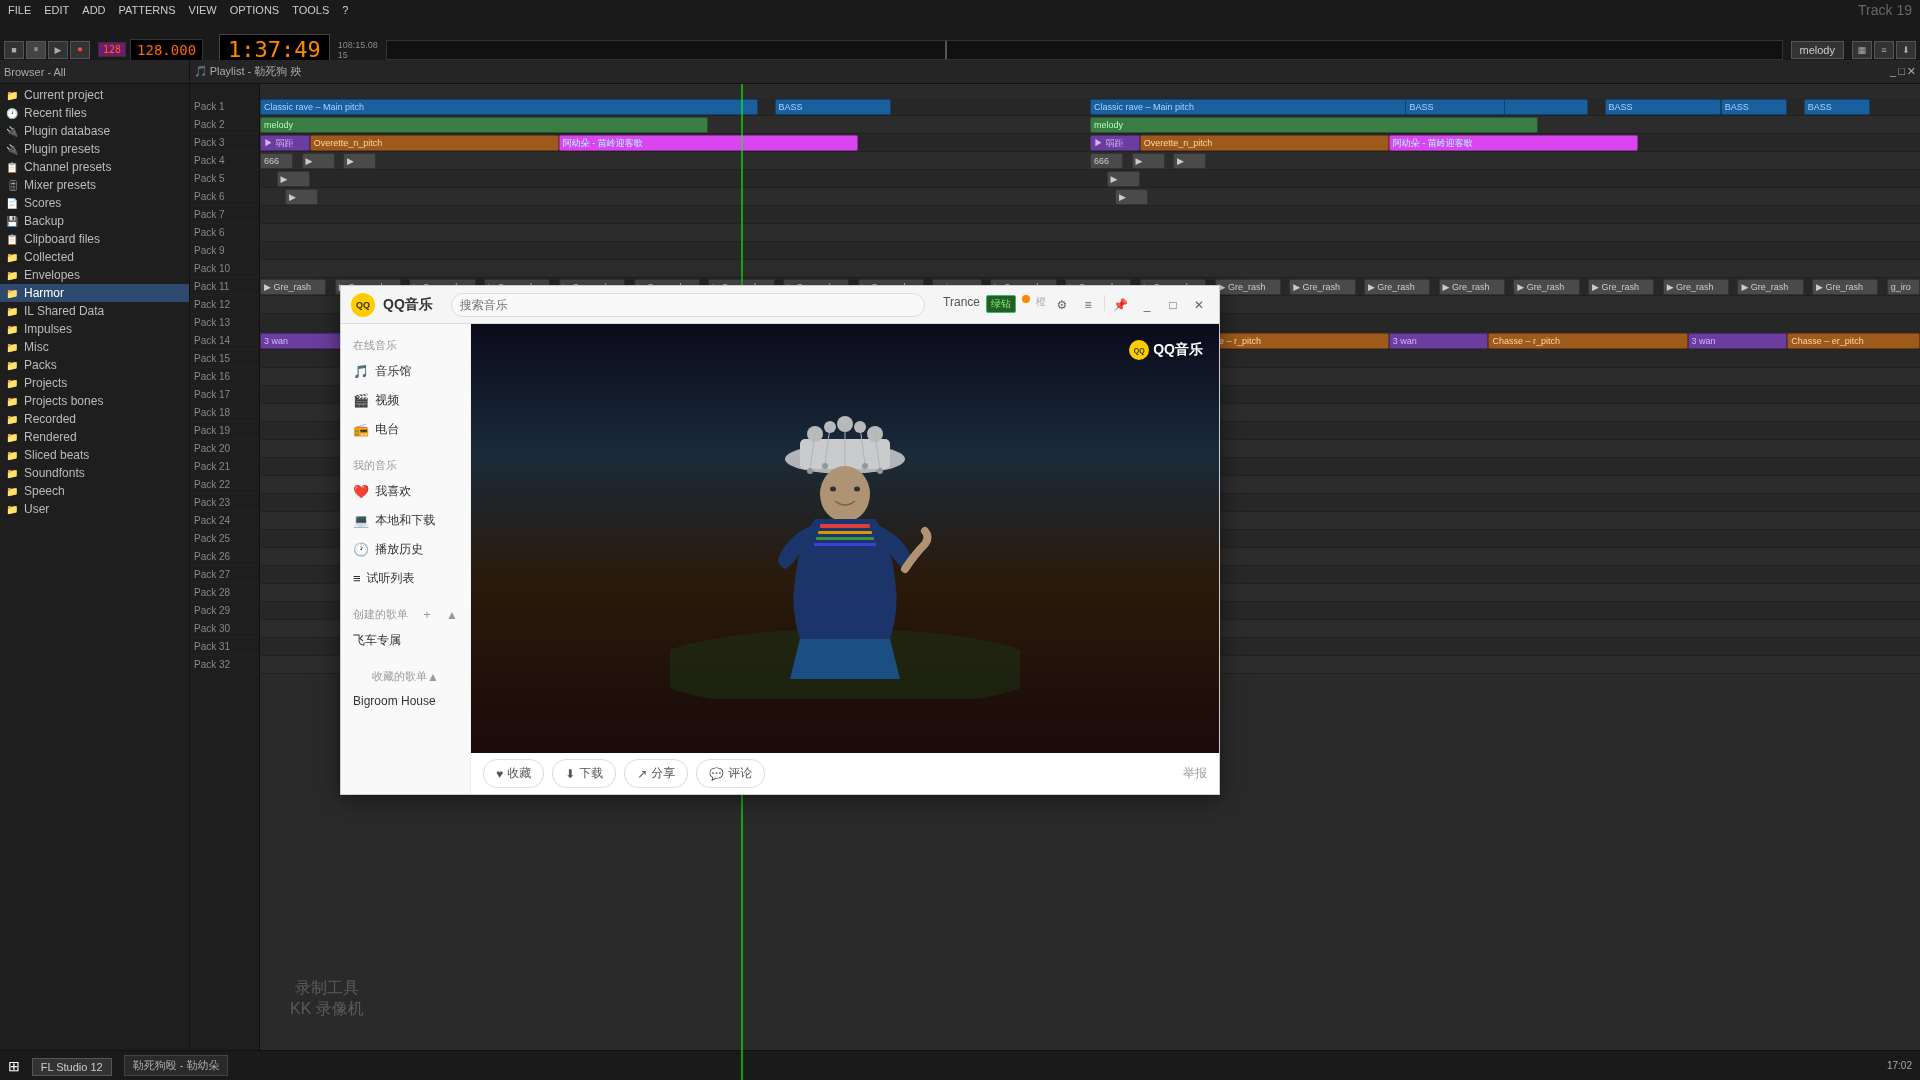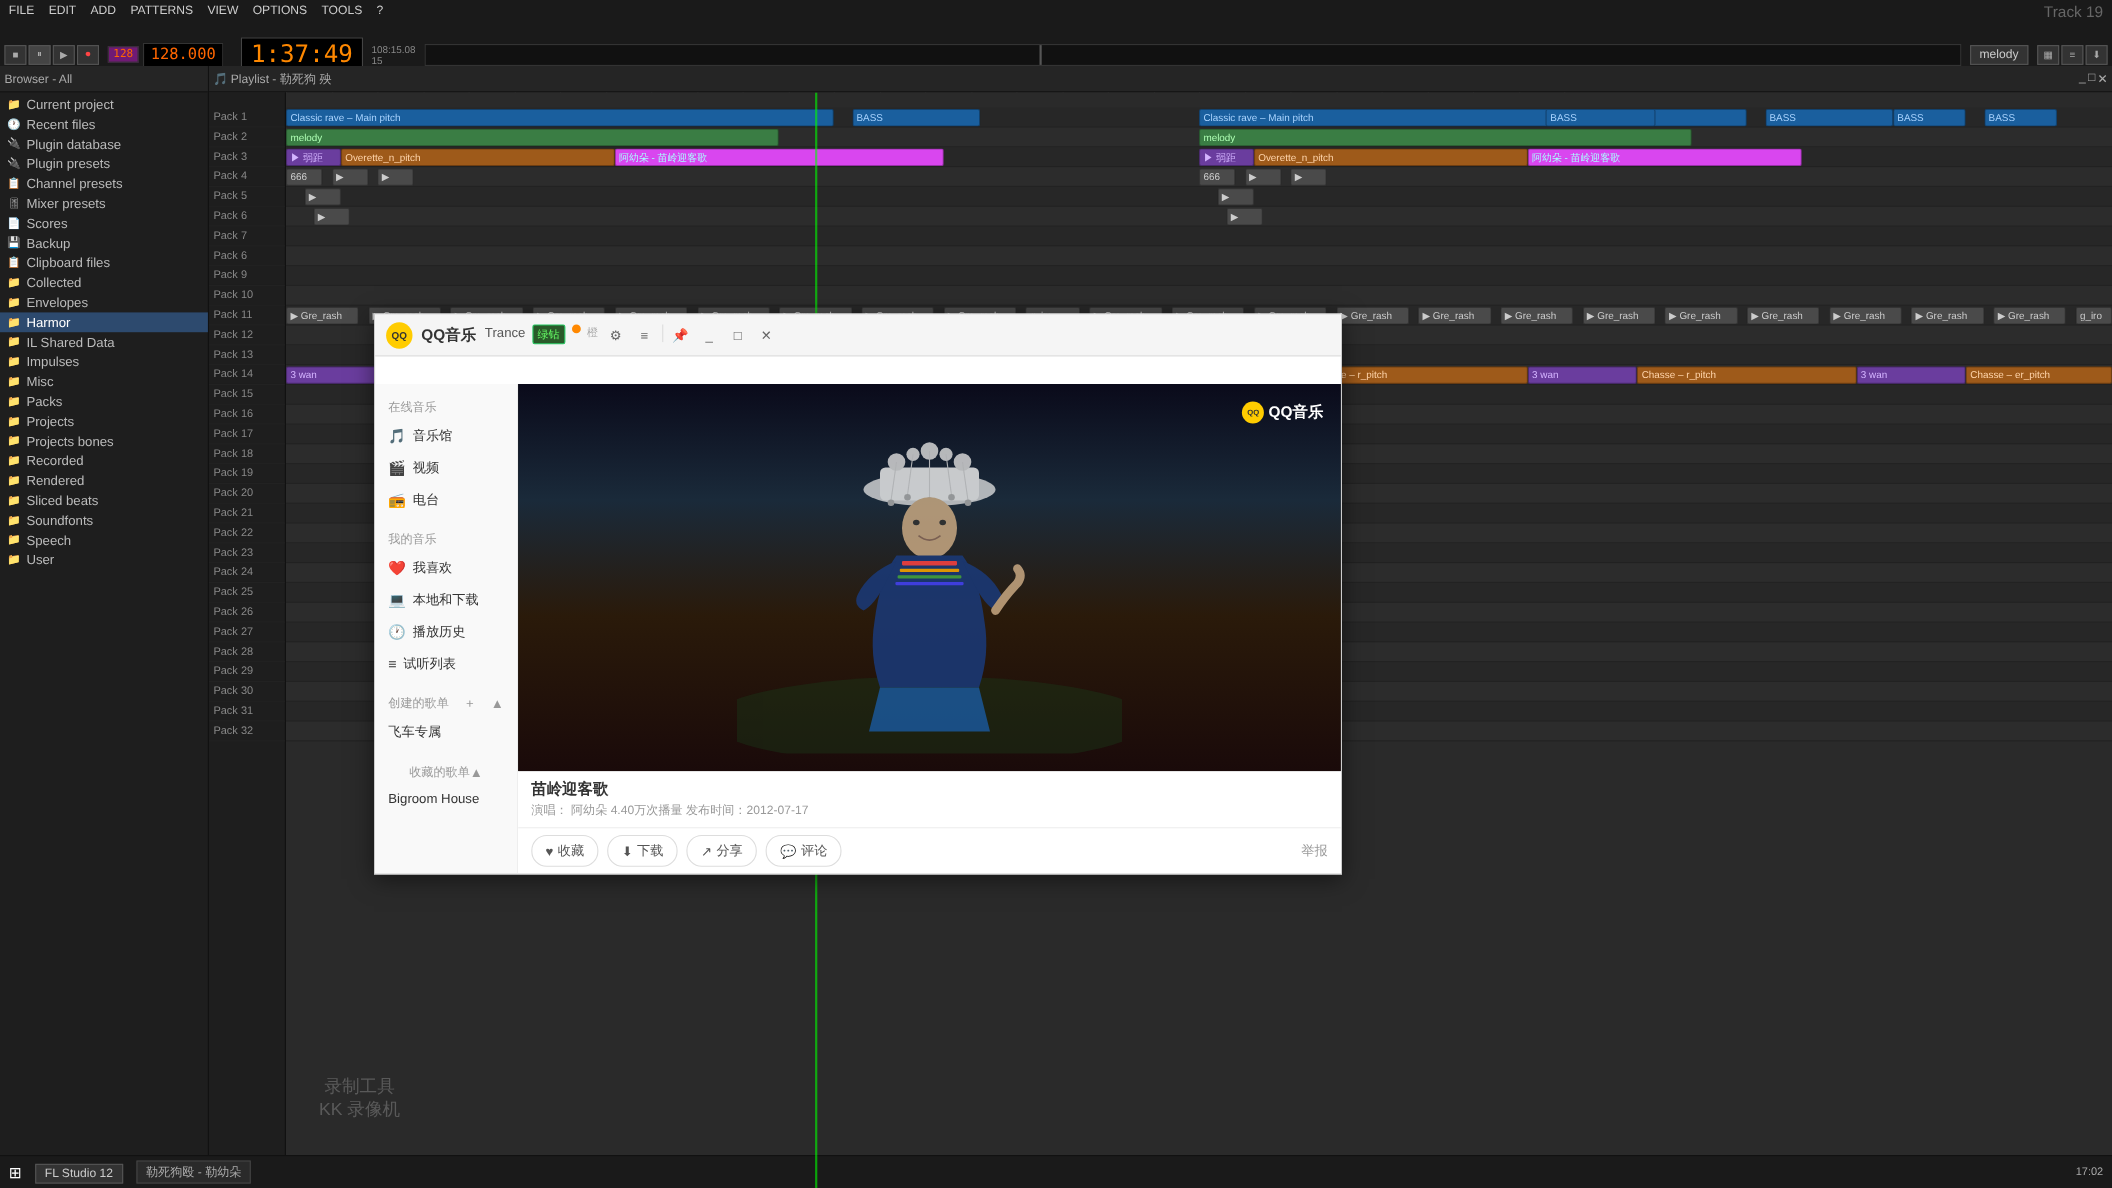--- a/index.html
+++ b/index.html
@@ -49,21 +49,21 @@
     .clip-teal { background: #d946ef; color: #aaffff; }
     .clip-gray { background: #4a4a4a; color: #ccc; }
 
     
     .qq-window { position: absolute; top: 285px; left: 340px; width: 880px; height: 510px; background: #fff; border: 1px solid #ccc; box-shadow: 0 4px 20px rgba(0,0,0,0.5); z-index: 100; display: flex; flex-direction: column; }
     .qq-titlebar { height: 38px; background: #f5f5f5; border-bottom: 1px solid #ddd; display: flex; align-items: center; padding: 0 10px; gap: 8px; }
     .qq-logo { width: 24px; height: 24px; background: #ffcc00; border-radius: 50%; display: flex; align-items: center; justify-content: center; font-size: 10px; }
     .qq-title { font-size: 14px; color: #333; font-weight: bold; }
     .qq-search { flex: 1; margin: 0 10px; }
     .qq-search input { width: 100%; padding: 4px 8px; border: 1px solid #ddd; border-radius: 14px; font-size: 12px; color: #999; background: #f9f9f9; }
-    .qq-body { display: flex; flex: 1; overflow: hidden; margin-top: 25px; }
+    .qq-body { display: flex; flex: 1; overflow: hidden; }
     .qq-sidebar { width: 130px; background: #f9f9f9; border-right: 1px solid #eee; padding: 10px 0; overflow-y: auto; }
     .qq-sidebar-section { margin-bottom: 10px; }
     .qq-sidebar-label { font-size: 11px; color: #999; padding: 4px 12px; }
     .qq-sidebar-item { display: flex; align-items: center; gap: 6px; padding: 6px 12px; font-size: 12px; color: #333; cursor: pointer; }
     .qq-sidebar-item .si-icon { font-size: 13px; }
     .qq-content { flex: 1; display: flex; flex-direction: column; background: #fff; overflow: hidden; }
     .qq-video-area { flex: 1; background: #000; position: relative; overflow: hidden; }
     .qq-video-watermark { position: absolute; top: 16px; right: 16px; display: flex; align-items: center; gap: 4px; }
     .qq-video-watermark-logo { width: 20px; height: 20px; background: #ffcc00; border-radius: 50%; font-size: 8px; display: flex; align-items: center; justify-content: center; }
     .qq-video-watermark-text { font-size: 14px; color: #fff; font-weight: bold; }
@@ -456,20 +456,23 @@
   </div>
 </div>
 
 <div class="qq-window">
 
   <div class="qq-titlebar">
     <div class="qq-logo">
       <span style="color:#333;font-size:9px;font-weight:bold;">QQ</span>
     </div>
     <div class="qq-title">QQ音乐</div>
+    <div class="qq-search">
+      <input type="text" style="width: 100%; padding: 4px 8px; border: 1px solid rgb(221, 221, 221); border-radius: 14px; font-size: 12px; color: rgb(153, 153, 153); background: rgb(249, 249, 249);" placeholder="搜索音乐">
+    </div>
     <div style="display:flex;align-items:flex-start;gap:6px;">
       <span style="font-size:12px;color:#555;">Trance</span>
       <div style="background:#2a5a2a;border:1px solid #22c55e;color:#6f6;font-size:10px;padding:1px 4px;border-radius:2px;">绿钻</div>
       <div style="width:8px;height:8px;border-radius:50%;background:#ff8800;display:inline-block;"></div>
       <span style="font-size:10px;color:#aaa;">橙</span>
       <div style="width:20px;height:20px;display:flex;align-items:center;justify-content:center;cursor:pointer;color:#666;">⚙</div>
       <div style="width:20px;height:20px;display:flex;align-items:center;justify-content:center;cursor:pointer;color:#666;">≡</div>
       <div style="width:1px;height:16px;background:#ddd;"></div>
       <div style="width:20px;height:20px;display:flex;align-items:center;justify-content:center;cursor:pointer;color:#666;">📌</div>
       <div style="width:20px;height:20px;display:flex;align-items:center;justify-content:center;cursor:pointer;color:#666;">_</div>
@@ -589,29 +592,20 @@
 
           <div class="qq-video-watermark">
             <div class="qq-video-watermark-logo">
               <span style="color:#333;font-size:7px;font-weight:bold;">QQ</span>
             </div>
             <div class="qq-video-watermark-text">QQ音乐</div>
           </div>
         </div>
       </div>
 
-      <div class="qq-song-info">
-        <div class="qq-song-title">苗岭迎客歌</div>
-        <div class="qq-song-meta">
-          <span>演唱：</span>
-          <span>阿幼朵</span>
-          <span>4.40万次播量</span>
-          <span>发布时间：2012-07-17</span>
-        </div>
-      </div>
 
       <div class="qq-actions">
         <button class="qq-action-btn">
           <span>♥</span>
           <span>收藏</span>
         </button>
         <button class="qq-action-btn">
           <span>⬇</span>
           <span>下载</span>
         </button>

